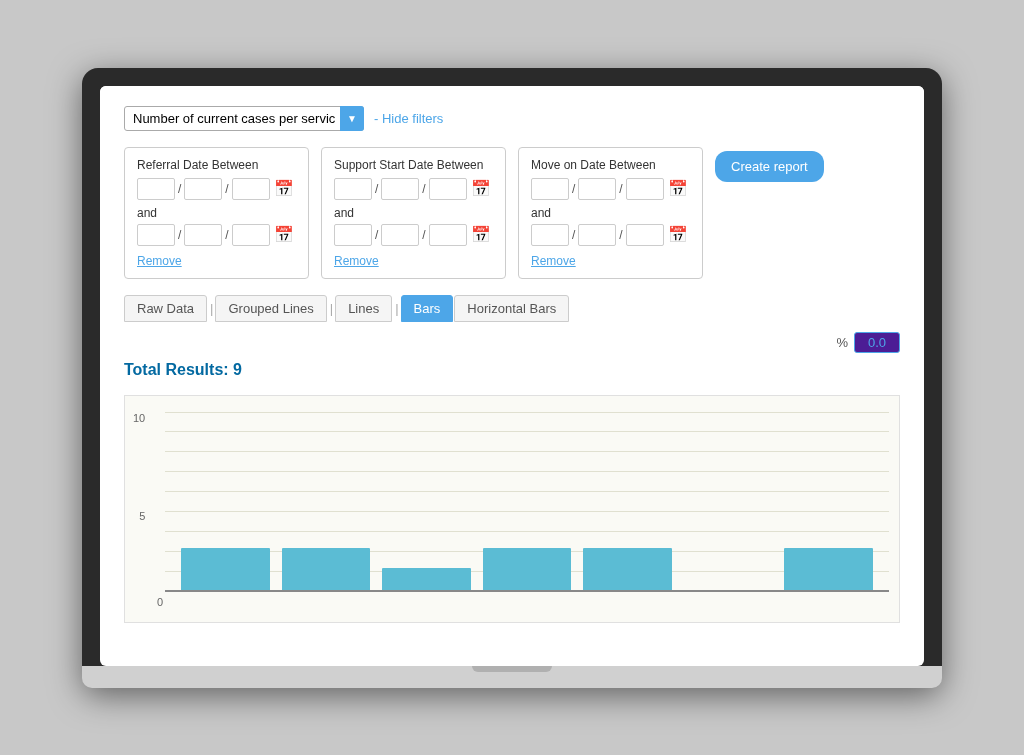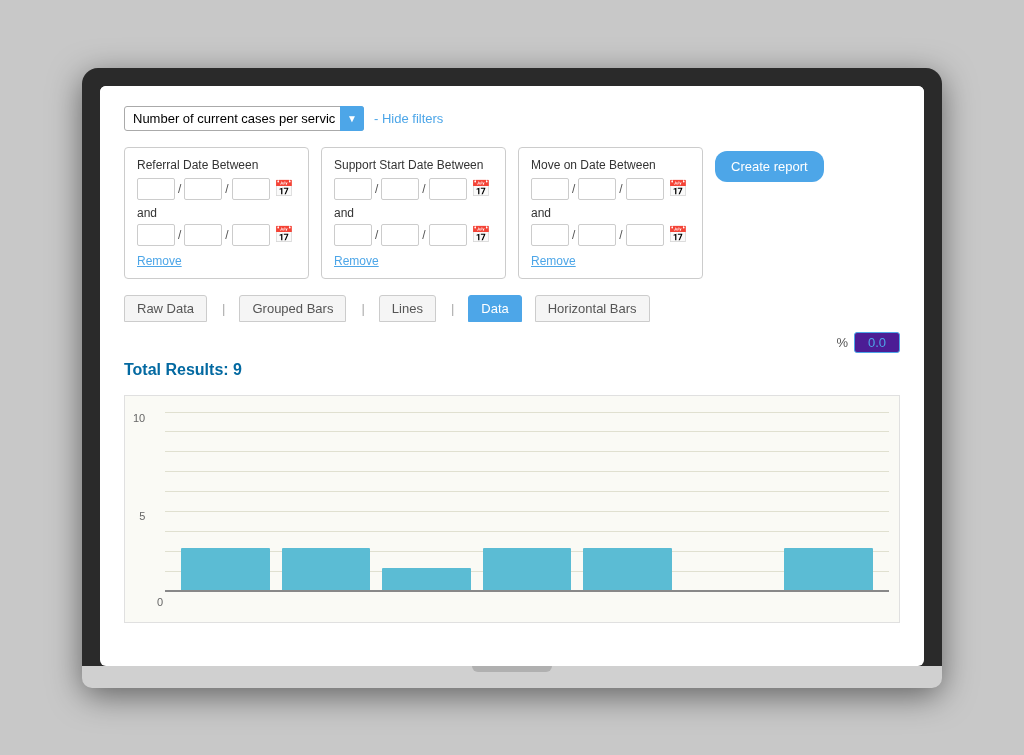--- a/index.html
+++ b/index.html
@@ -177,21 +177,21 @@
       cursor: pointer;
       white-space: nowrap;
       align-self: flex-start;
       margin-top: 4px;
     }
 
     
     .tabs-row {
       display: flex;
       align-items: center;
-      gap: 12px;
+      gap: 0;
       margin-bottom: 10px;
       border-bottom: none;
     }
 
     .tab-item {
       padding: 5px 12px;
       font-size: 13px;
       color: #555;
       cursor: pointer;
       border: 1px solid #ccc;
@@ -424,25 +424,25 @@
           </div>
           <a class="remove-link">Remove</a>
         </div>
 
         <button class="create-report-btn">Create report</button>
       </div>
 
       <div class="tabs-row">
         <div class="tab-item">Raw Data</div>
         <span class="tab-separator">|</span>
-        <div class="tab-item">Grouped Bars</div>
+        <div class="tab-item">Grouped Lines</div>
         <span class="tab-separator">|</span>
         <div class="tab-item">Lines</div>
         <span class="tab-separator">|</span>
-        <div class="tab-item active">Data</div>
+        <div class="tab-item active">Bars</div>
         <div class="tab-item">Horizontal Bars</div>
       </div>
 
       <div class="percent-control">
         <span class="percent-label">%</span>
         <input type="text" class="percent-input" value="0.0" style="">
       </div>
 
       <div class="total-results">
         <span>Total Results:</span>

